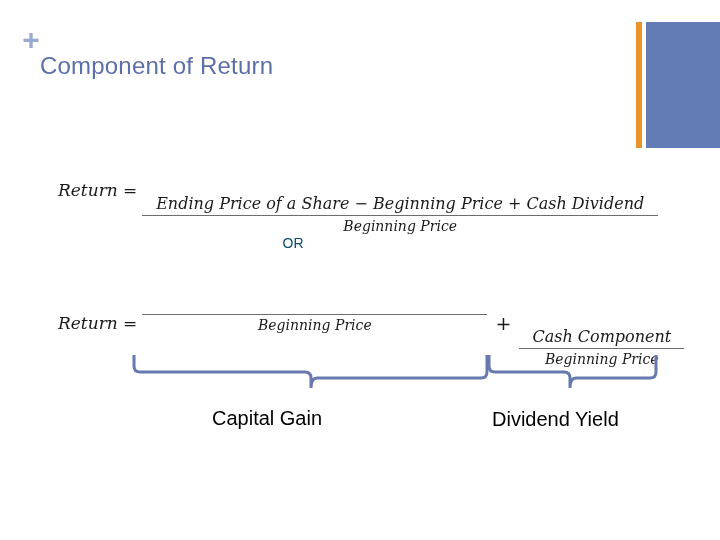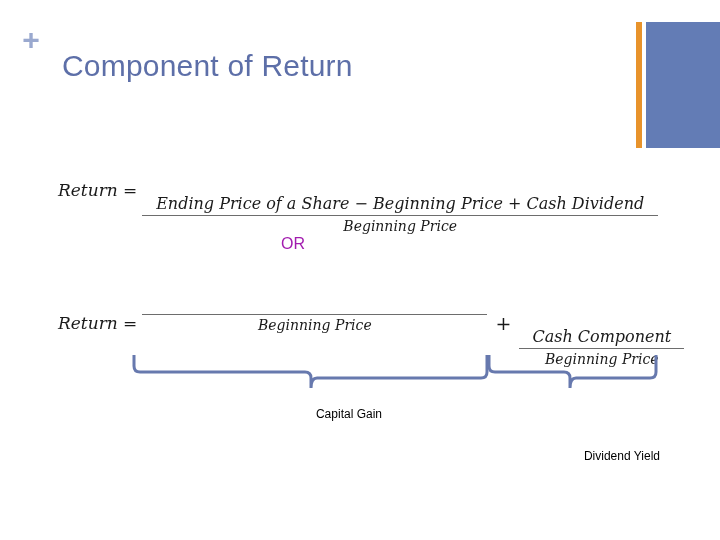--- a/index.html
+++ b/index.html
@@ -49,23 +49,23 @@
     font-size: 30px;
     line-height: 26px;
     font-weight: bold;
     font-family: "Liberation Sans", sans-serif;
     text-align: center;
   }
 
   
   .slide-title {
     position: absolute;
-    left: 62px;
+    left: 40px;
     top: 48px;
-    font-size: 30px;
+    font-size: 24px;
     line-height: 36px;
     color: #5d6fa8;
     font-family: "Liberation Sans", sans-serif;
     white-space: nowrap;
     letter-spacing: 0.2px;
   }
 
   
   .math {
     font-family: "DejaVu Serif", "Liberation Serif", serif;
@@ -127,53 +127,52 @@
   #formula-two .frac-left { flex: 0 0 345px; }
   #formula-two .frac-right { flex: 0 0 165px; }
 
   
   .or-label {
     position: absolute;
     left: 0;
     top: 235px;
     width: 586px;
     text-align: center;
-    font-size: 16px;
-    color: #a21caf;
+    font-size: 14px;
+    color: #0c4a6e;
     font-family: "Liberation Sans", sans-serif;
   }
 
   
   .brace-layer {
     position: absolute;
     left: 0;
     top: 348px;
     width: 720px;
     height: 44px;
   }
 
   
   .brace-label {
     position: absolute;
-    font-size: 12px;
+    font-size: 20px;
     color: #000000;
     font-family: "Liberation Sans", sans-serif;
     white-space: nowrap;
-    text-align: right;
+    text-align: left;
   }
   #label-capital-gain {
     left: 212px;
     top: 407px;
     width: 170px;
   }
   #label-dividend-yield {
     left: 492px;
     top: 408px;
     width: 168px;
-    margin-top: 41px;
   }
 </style>
 </head>
 <body>
 
 <div id="slide">
 
   <div class="bar-orange" style="background: rgb(232, 147, 43);"></div>
   <div class="bar-blue" style="background: rgb(99, 124, 181);"></div>
 

